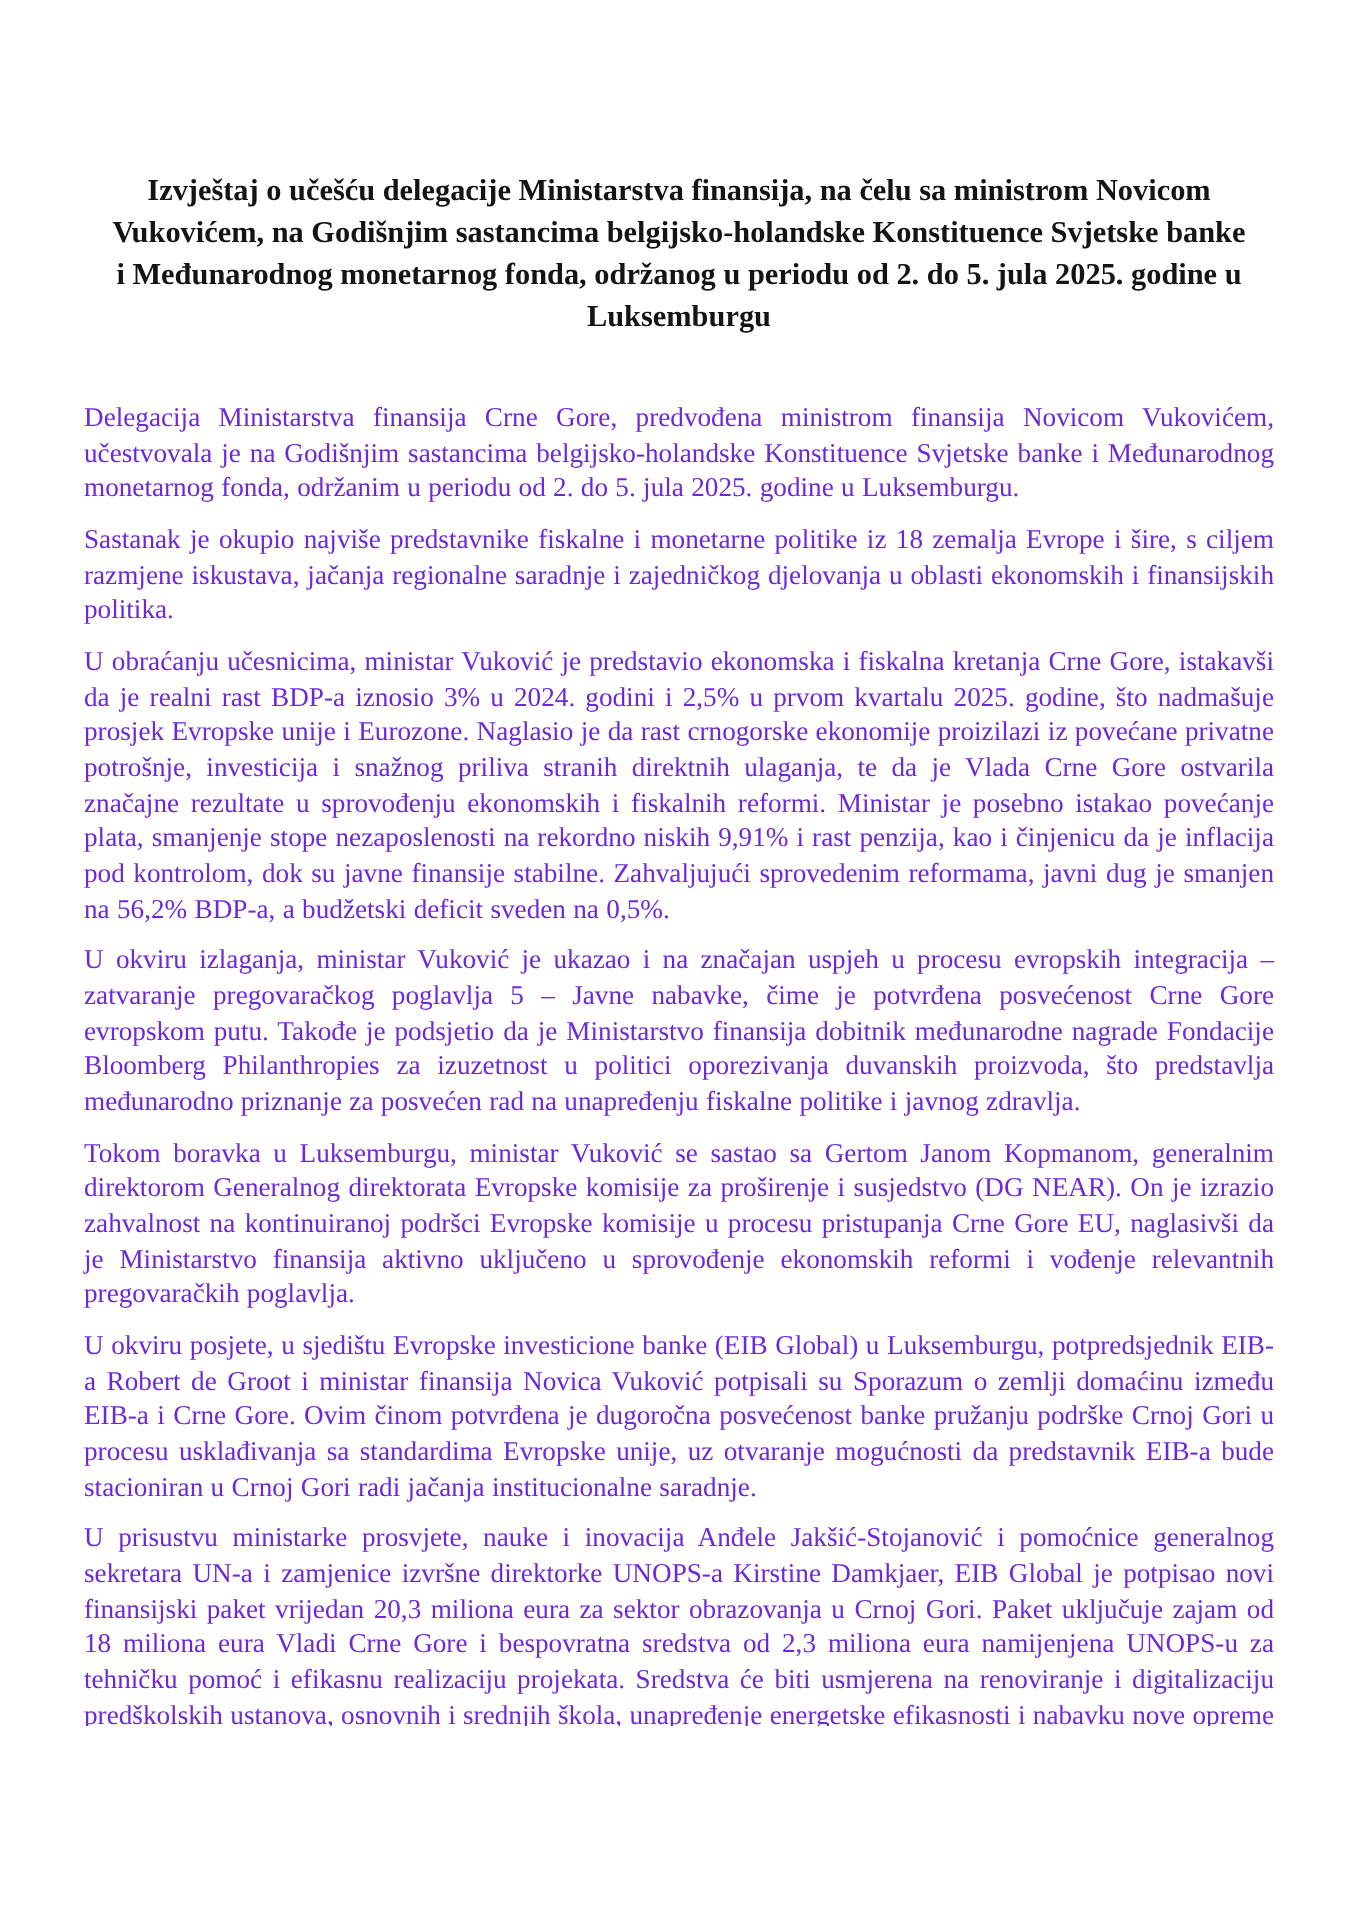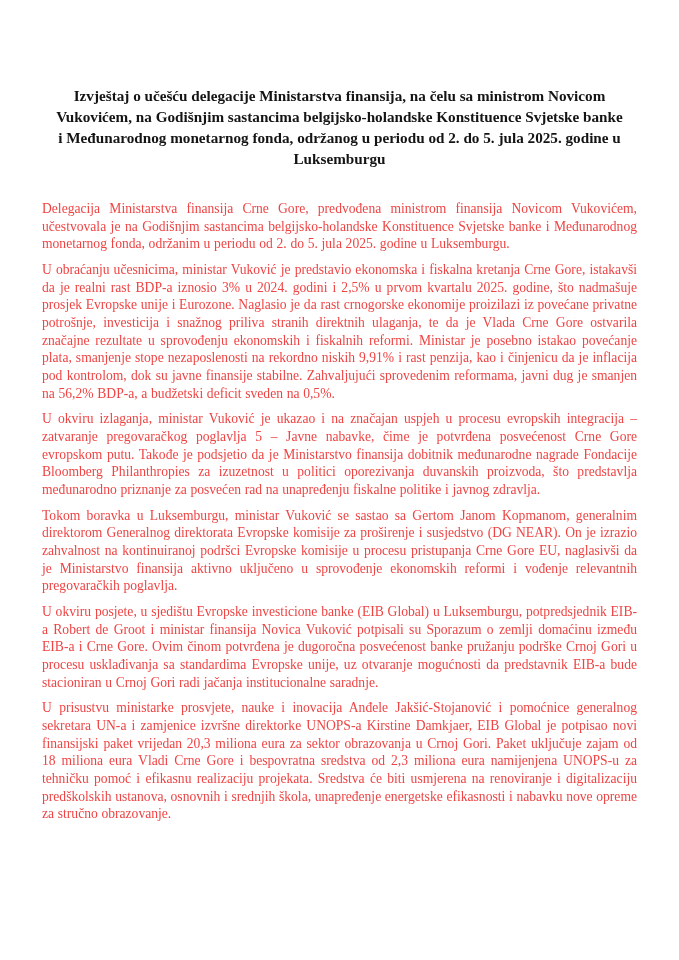--- a/index.html
+++ b/index.html
@@ -24,31 +24,32 @@
       text-align: center;
       color: #141414;
       padding: 0 14px;
       margin-bottom: 30px;
     }
     .doc-body p {
       font-size: 13.6px;
       line-height: 1.3;
       text-align: justify;
       margin-bottom: 8px;
-      color: #ef4444;
+      color: #6d28d9;
       word-spacing: 0.02em;
     }
   </style>
 </head>
 <body>
 
 <div class="page">
   <h1 class="doc-title">Izvještaj o učešću delegacije Ministarstva finansija, na čelu sa ministrom Novicom Vukovićem, na Godišnjim sastancima belgijsko-holandske Konstituence Svjetske banke i Međunarodnog monetarnog fonda, održanog u periodu od 2. do 5. jula 2025. godine u Luksemburgu</h1>
 
   <div class="doc-body">
     <p>Delegacija Ministarstva finansija Crne Gore, predvođena ministrom finansija Novicom Vukovićem, učestvovala je na Godišnjim sastancima belgijsko-holandske Konstituence Svjetske banke i Međunarodnog monetarnog fonda, održanim u periodu od 2. do 5. jula 2025. godine u Luksemburgu.</p>
+    <p>Sastanak je okupio najviše predstavnike fiskalne i monetarne politike iz 18 zemalja Evrope i šire, s ciljem razmjene iskustava, jačanja regionalne saradnje i zajedničkog djelovanja u oblasti ekonomskih i finansijskih politika.</p>
     <p>U obraćanju učesnicima, ministar Vuković je predstavio ekonomska i fiskalna kretanja Crne Gore, istakavši da je realni rast BDP-a iznosio 3% u 2024. godini i 2,5% u prvom kvartalu 2025. godine, što nadmašuje prosjek Evropske unije i Eurozone. Naglasio je da rast crnogorske ekonomije proizilazi iz povećane privatne potrošnje, investicija i snažnog priliva stranih direktnih ulaganja, te da je Vlada Crne Gore ostvarila značajne rezultate u sprovođenju ekonomskih i fiskalnih reformi. Ministar je posebno istakao povećanje plata, smanjenje stope nezaposlenosti na rekordno niskih 9,91% i rast penzija, kao i činjenicu da je inflacija pod kontrolom, dok su javne finansije stabilne. Zahvaljujući sprovedenim reformama, javni dug je smanjen na 56,2% BDP-a, a budžetski deficit sveden na 0,5%.</p>
     <p>U okviru izlaganja, ministar Vuković je ukazao i na značajan uspjeh u procesu evropskih integracija – zatvaranje pregovaračkog poglavlja 5 – Javne nabavke, čime je potvrđena posvećenost Crne Gore evropskom putu. Takođe je podsjetio da je Ministarstvo finansija dobitnik međunarodne nagrade Fondacije Bloomberg Philanthropies za izuzetnost u politici oporezivanja duvanskih proizvoda, što predstavlja međunarodno priznanje za posvećen rad na unapređenju fiskalne politike i javnog zdravlja.</p>
     <p>Tokom boravka u Luksemburgu, ministar Vuković se sastao sa Gertom Janom Kopmanom, generalnim direktorom Generalnog direktorata Evropske komisije za proširenje i susjedstvo (DG NEAR). On je izrazio zahvalnost na kontinuiranoj podršci Evropske komisije u procesu pristupanja Crne Gore EU, naglasivši da je Ministarstvo finansija aktivno uključeno u sprovođenje ekonomskih reformi i vođenje relevantnih pregovaračkih poglavlja.</p>
     <p>U okviru posjete, u sjedištu Evropske investicione banke (EIB Global) u Luksemburgu, potpredsjednik EIB-a Robert de Groot i ministar finansija Novica Vuković potpisali su Sporazum o zemlji domaćinu između EIB-a i Crne Gore. Ovim činom potvrđena je dugoročna posvećenost banke pružanju podrške Crnoj Gori u procesu usklađivanja sa standardima Evropske unije, uz otvaranje mogućnosti da predstavnik EIB-a bude stacioniran u Crnoj Gori radi jačanja institucionalne saradnje.</p>
     <p>U prisustvu ministarke prosvjete, nauke i inovacija Anđele Jakšić-Stojanović i pomoćnice generalnog sekretara UN-a i zamjenice izvršne direktorke UNOPS-a Kirstine Damkjaer, EIB Global je potpisao novi finansijski paket vrijedan 20,3 miliona eura za sektor obrazovanja u Crnoj Gori. Paket uključuje zajam od 18 miliona eura Vladi Crne Gore i bespovratna sredstva od 2,3 miliona eura namijenjena UNOPS-u za tehničku pomoć i efikasnu realizaciju projekata. Sredstva će biti usmjerena na renoviranje i digitalizaciju predškolskih ustanova, osnovnih i srednjih škola, unapređenje energetske efikasnosti i nabavku nove opreme za stručno obrazovanje.</p>
   </div>
 </div>
 
 </body></html>

